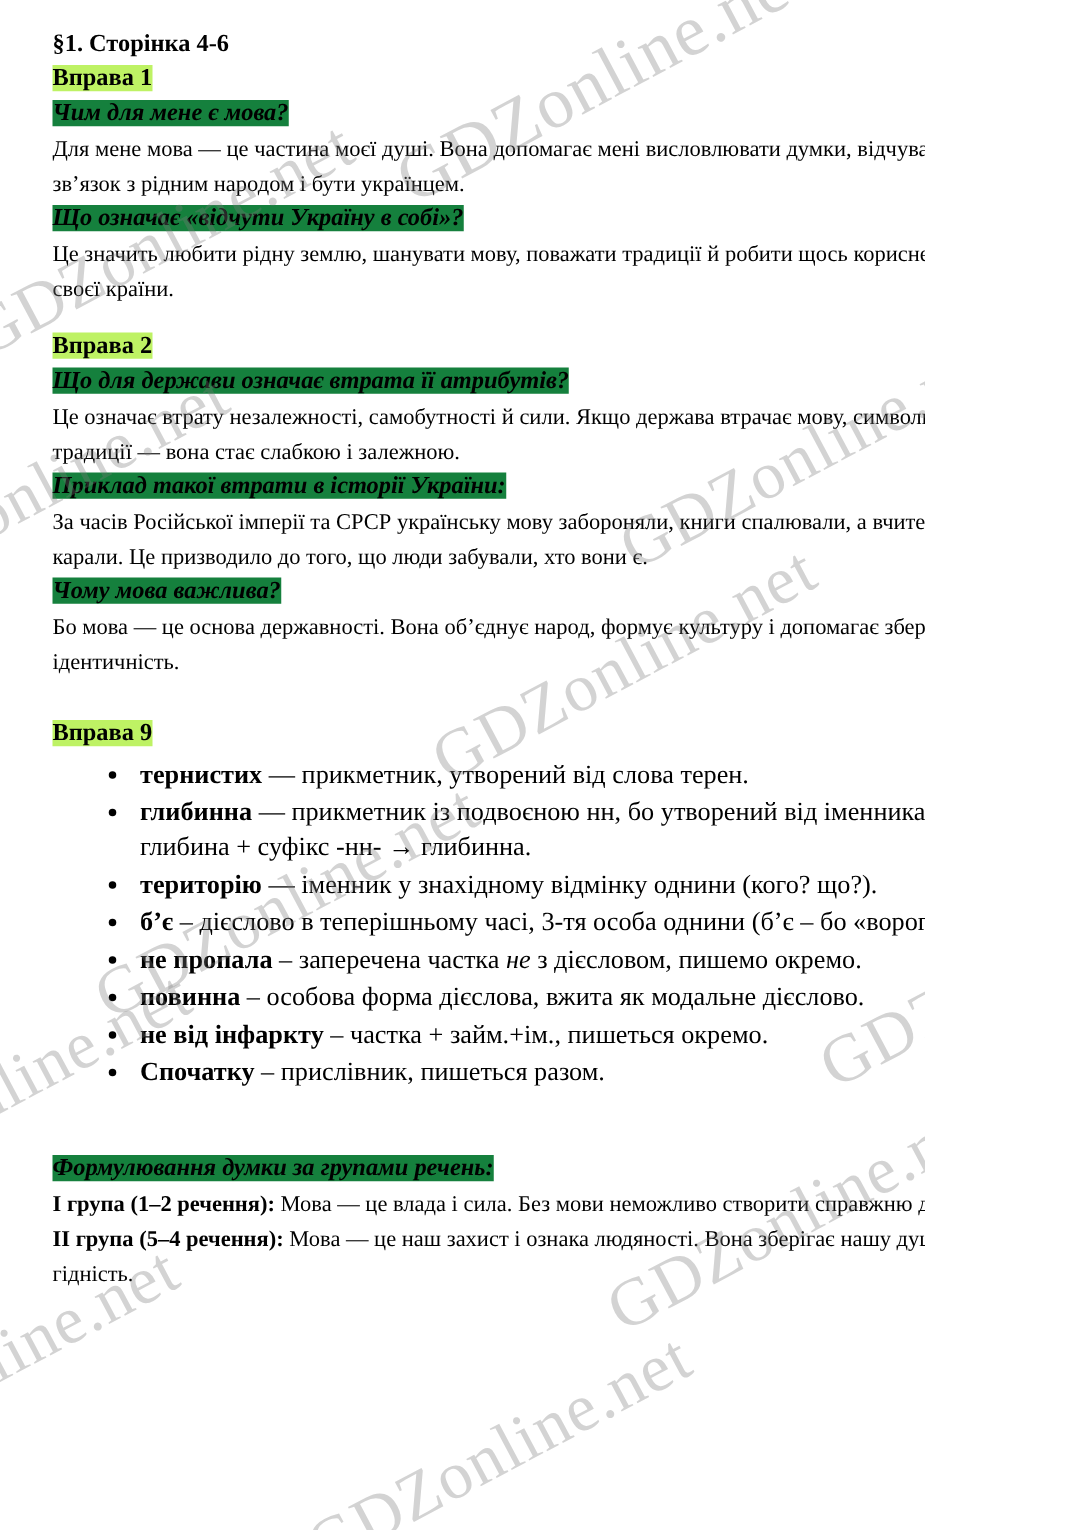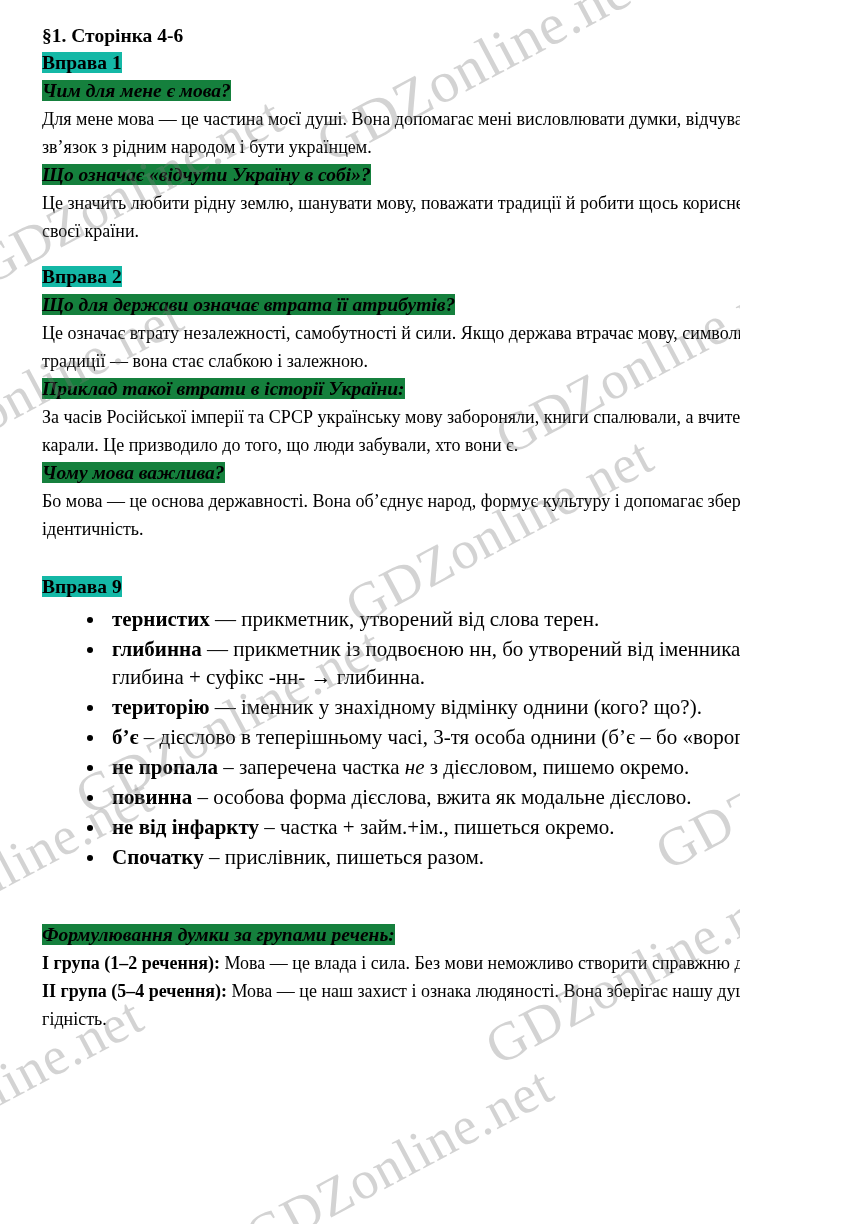--- a/index.html
+++ b/index.html
@@ -28,21 +28,21 @@
     left: 42px;
     width: 770px;
     z-index: 3;
   }
   p, div.line {
     margin: 0;
     font-size: 19.5px;
     line-height: 28px;
   }
   .hl-yellow {
-    background: #14b8a6;
+    background: #bef264;
     font-weight: bold;
   }
   .hl-grey {
     background: #15803d;
     font-weight: bold;
     font-style: italic;
   }
   .bold { font-weight: bold; }
   .italic { font-style: italic; }
   .section-title {

